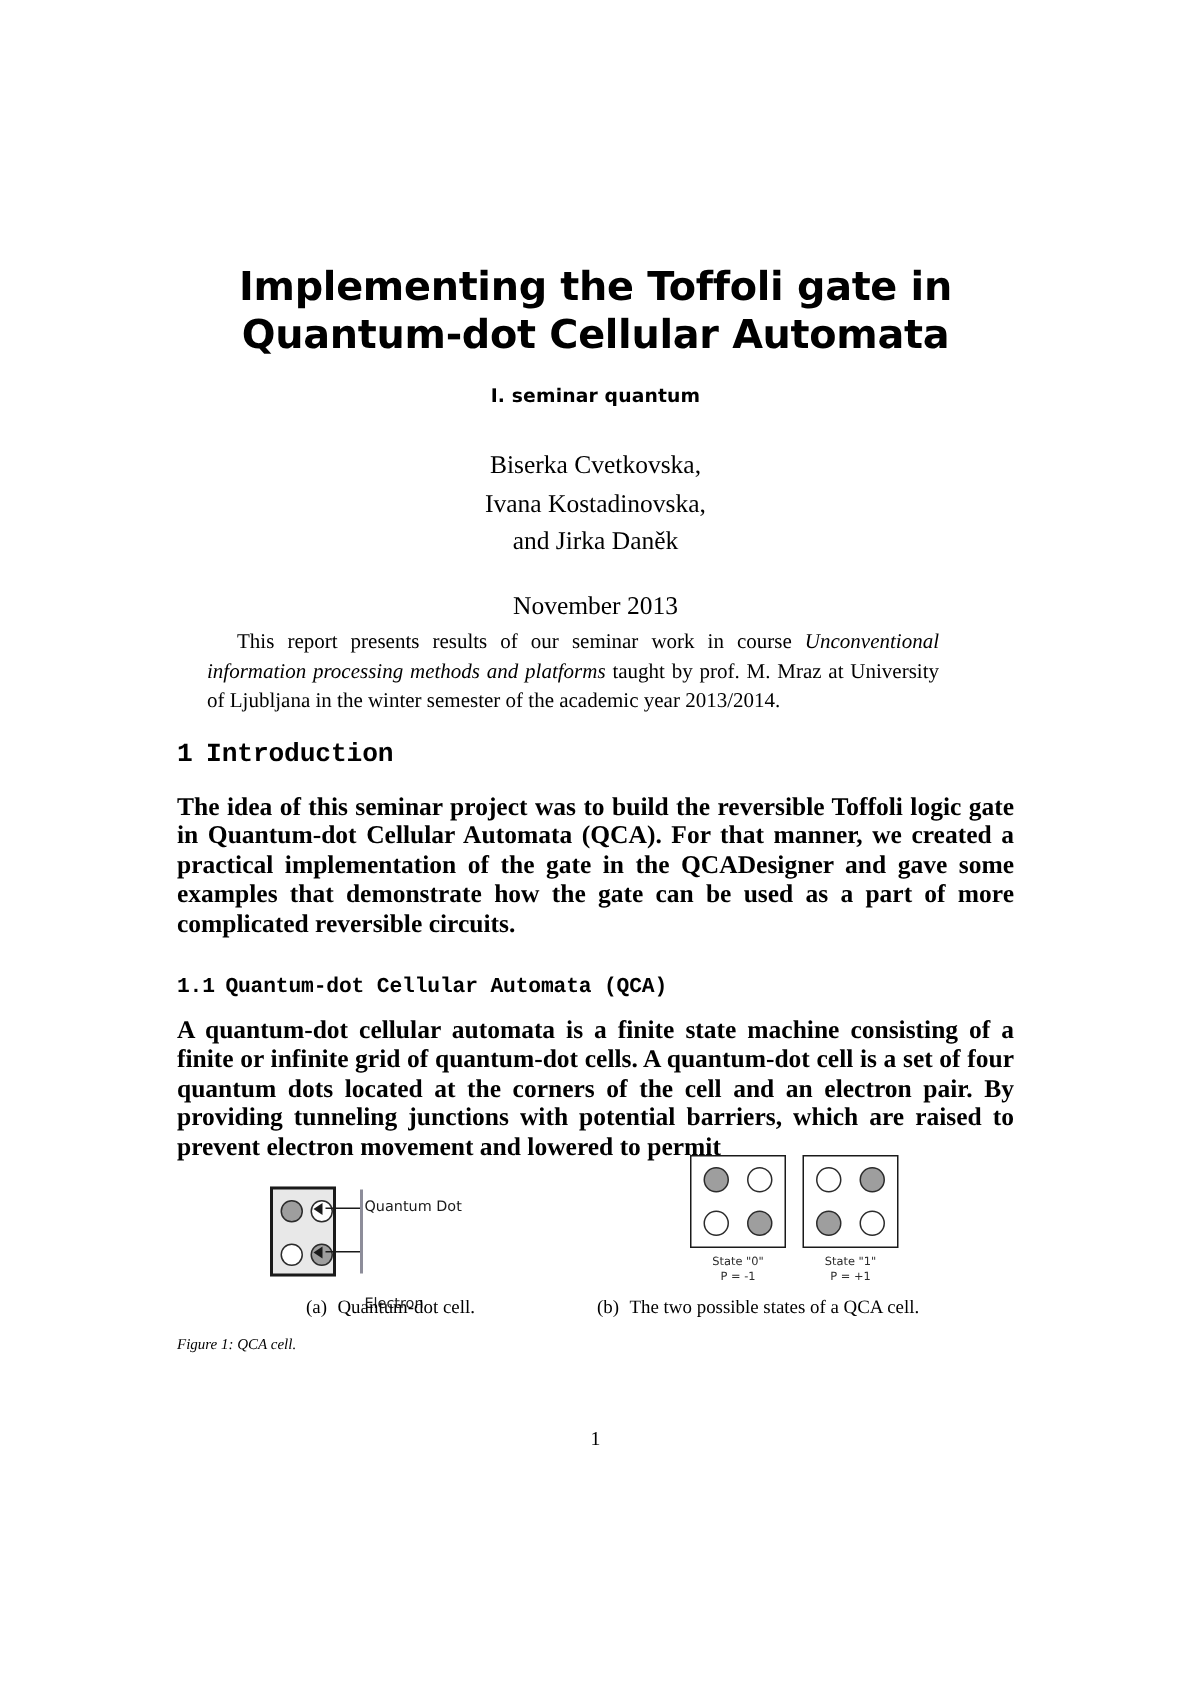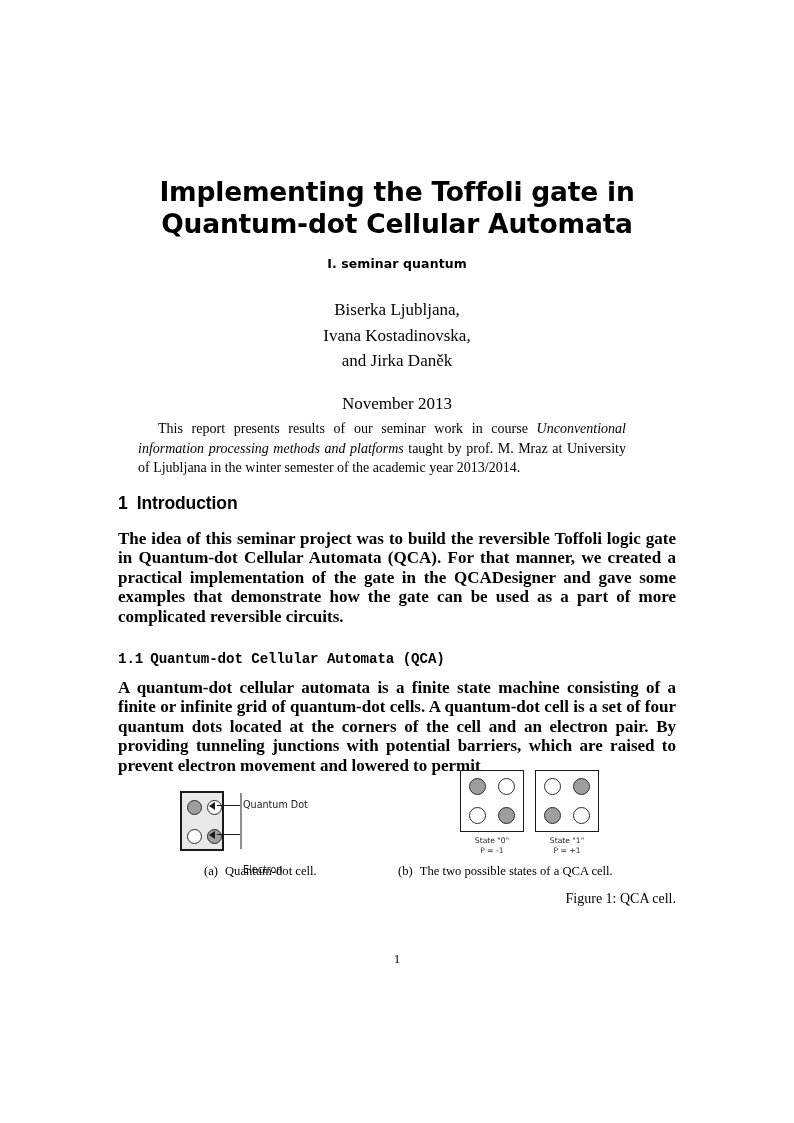--- a/index.html
+++ b/index.html
@@ -69,21 +69,21 @@
   .abstract i { font-style: italic; }
 
   
   .body-col {
     position: absolute;
     left: 118px;
     top: 493px;
     width: 558px;
   }
   h2.section {
-    font-family: Liberation Sans, sans-serif;
+    font-family: Liberation Mono, monospace;
     font-weight: bold;
     font-size: 17.5px;
     margin: 0 0 15px 0;
     letter-spacing: -0.1px;
   }
   h2.section .num { margin-right: 9px; }
   h3.subsection {
     font-family: Liberation Mono, monospace;
     font-weight: bold;
     font-size: 14.2px;
@@ -222,22 +222,23 @@
   .subcap {
     position: absolute;
     white-space: nowrap;
   }
   .subcap .tag { margin-right: 7px; }
   .subcap-a { left: 60px; top: 3px; margin-left: 26px; }
   .subcap-b { left: 280px; top: 3px; }
 
   .fig-caption {
     margin-top: 8px;
-    text-align: right;
-    font-size: 14px;
+    text-align: left;
+    font-size: 10px;
+    font-style: italic;
   }
 
   
   .page-number {
     position: absolute;
     left: 0;
     top: 951px;
     width: 794px;
     text-align: center;
     font-size: 13.2px;
@@ -248,21 +249,21 @@
 
 <div class="page">
 
   <div class="title-block">
     <div class="doc-title">
       <div>Implementing the Toffoli gate in</div>
       <div>Quantum-dot Cellular Automata</div>
     </div>
     <div class="doc-subtitle">I. seminar quantum</div>
     <div class="authors">
-      <div>Biserka Ljubljana,</div>
+      <div>Biserka Cvetkovska,</div>
       <div>Ivana Kostadinovska,</div>
       <div>and Jirka Daněk</div>
     </div>
     <div class="date">November 2013</div>
   </div>
 
   <div class="abstract"><span class="lead-indent"></span><span>This report presents results of our seminar work in course </span><i>Unconventional information processing methods and platforms</i><span> taught by prof. M. Mraz at University of Ljubljana in the winter semester of the academic year 2013/2014.</span></div>
 
   <div class="body-col">
 

